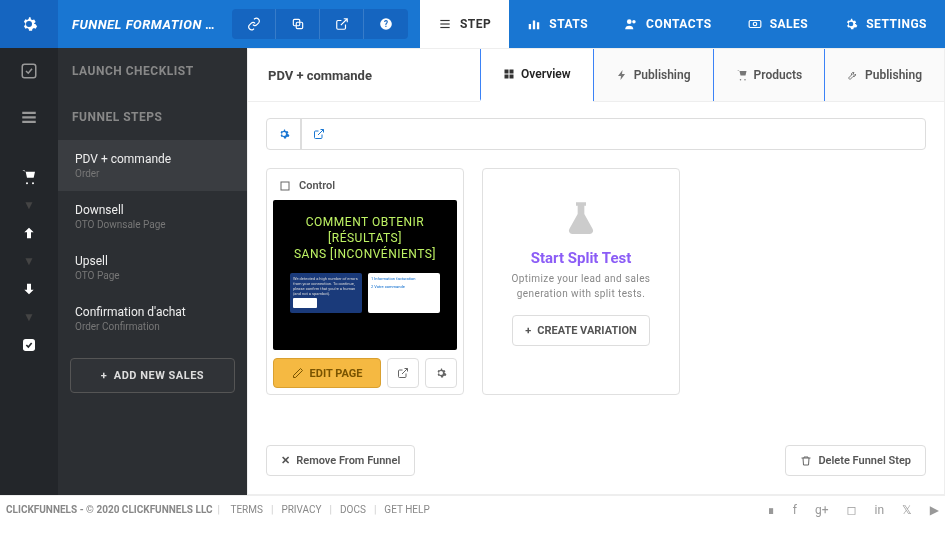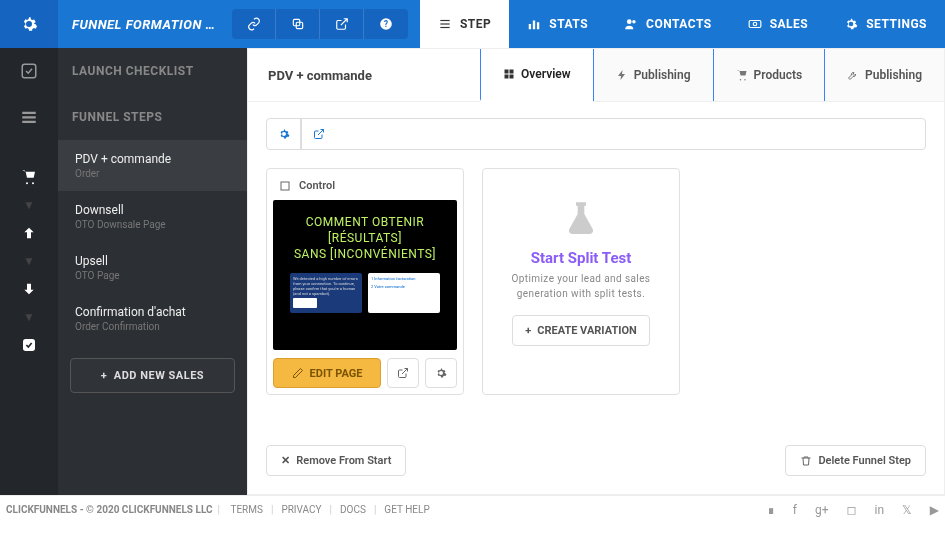--- a/index.html
+++ b/index.html
@@ -323,21 +323,21 @@
         <div class="create-var">
           <span>+</span>
           <span>CREATE VARIATION</span>
         </div>
       </div>
     </div>
 
     <div class="bottom-actions">
       <div class="ba">
         <span>✕</span>
-        <span>Remove From Start</span>
+        <span>Remove From Funnel</span>
       </div>
       <div class="ba-spacer"></div>
       <div class="ba">
         <svg class="icon12" viewBox="0 0 24 24" fill="none" stroke="#666" stroke-width="2">
             <path d="M3 6h18M8 6V4h8v2M6 6l1 14h10l1-14"></path>
           </svg>
         <span>Delete Funnel Step</span>
       </div>
     </div>
   </div>

